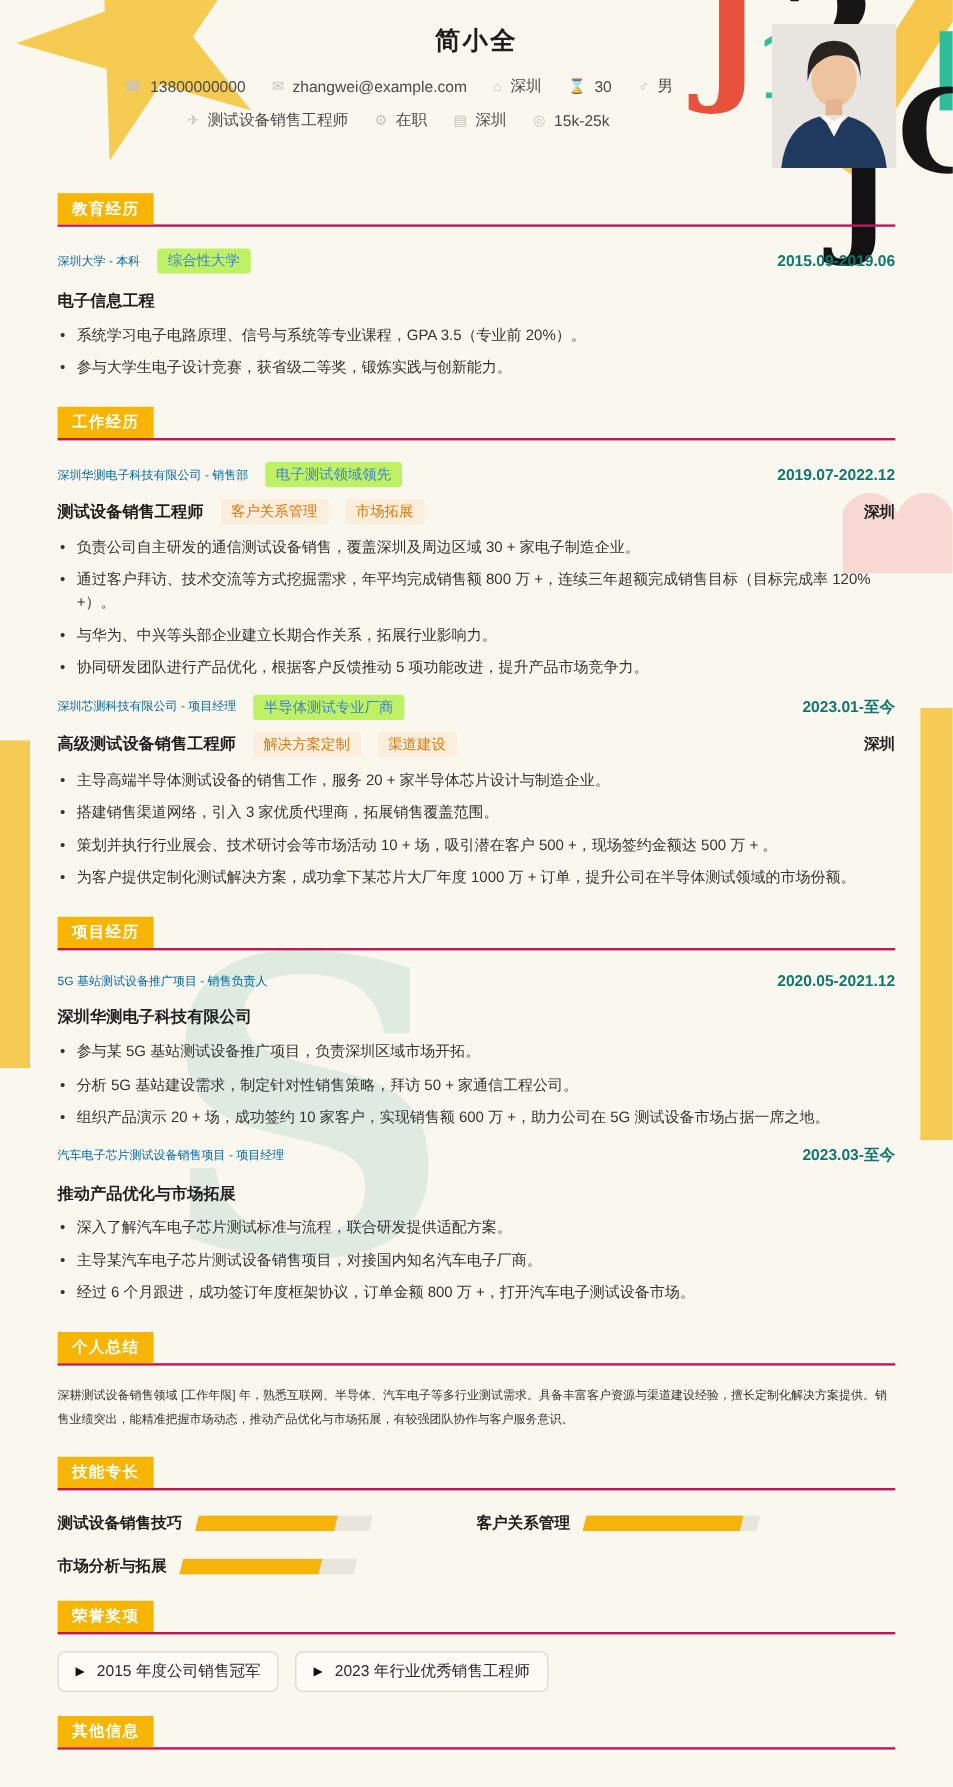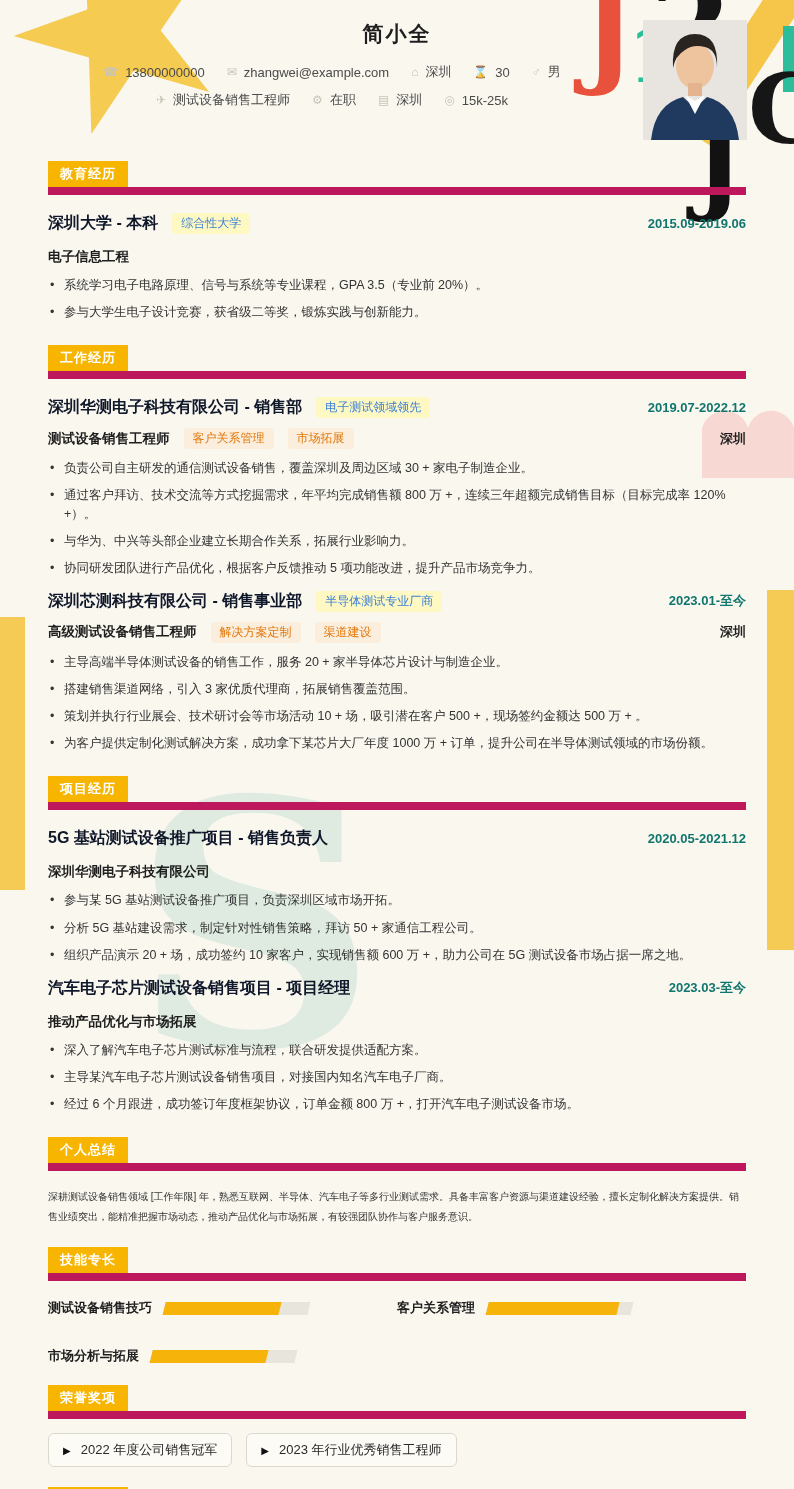--- a/index.html
+++ b/index.html
@@ -32,38 +32,38 @@
   
   .content { position:relative; z-index:2; }
   .name { text-align:center; padding-top:20px; font-size:21px; font-weight:bold; letter-spacing:2px; color:#1e1e1e; }
   .contact-row { width:664px; display:flex; justify-content:center; gap:22px; margin-top:15px; font-size:13px; color:#4a4a4a; }
   .contact-row + .contact-row { margin-top:10px; }
   .c-item { display:inline-flex; align-items:center; gap:7px; white-space:nowrap; }
   .c-ic { color:#C9C4B8; font-size:12px; }
   
   .section { margin:0 48px; position:relative; }
   .mt-edu { margin-top:52px; } .mt-24 { margin-top:24px; } .mt-20 { margin-top:20px; }
-  .sec-head { border-bottom:8px solid #be185d; }
+  .sec-head { border-bottom:2px solid #be185d; }
   .badge { display:inline-block; background:#F7B500; color:#FFFFFF; font-size:13px; font-weight:bold;
            padding:4px 12px; letter-spacing:1px; }
   .entry-head { display:flex; align-items:center; margin-top:18px; }
-  .entry-title { font-size:16px; font-weight:bold; color:#0f172a; }
-  .tag-blue { margin-left:14px; font-size:12px; color:#3D7FD6; background:#fef9c3; padding:2px 9px; border-radius:3px; }
+  .entry-title { font-size:10px; font-weight:normal; color:#0369a1; }
+  .tag-blue { margin-left:14px; font-size:12px; color:#3D7FD6; background:#bef264; padding:2px 9px; border-radius:3px; }
   .date { margin-left:auto; font-size:13px; font-weight:bold; color:#0f766e; }
   .role-row { display:flex; align-items:center; margin-top:10px; }
   .role { font-size:13.5px; font-weight:bold; color:#1e1e1e; }
   .tag-orange { margin-left:14px; font-size:12px; color:#E2780C; background:#FBEEDC; padding:2px 9px; border-radius:3px; }
   .loc { margin-left:auto; font-size:13px; font-weight:bold; color:#1e1e1e; }
   .sub-title { margin-top:14px; font-size:13.5px; font-weight:bold; color:#1e1e1e; }
   ul.bullets { margin-top:10px; list-style:none; }
   ul.bullets li { position:relative; padding-left:16px; font-size:12.5px; line-height:1.45; color:#333; margin-bottom:9px; }
   ul.bullets li::before { content:"•"; position:absolute; left:2px; color:#333; }
   .summary-text { margin-top:16px; font-size:10px; line-height:2; color:#333; }
   
-  .skills-grid { display:grid; grid-template-columns:1fr 1fr; row-gap:30px; margin-top:18px; }
+  .skills-grid { display:grid; grid-template-columns:1fr 1fr; row-gap:18px; margin-top:18px; }
   .skill { display:flex; align-items:center; }
   .skill-name { font-size:13px; font-weight:bold; margin-right:12px; color:#1e1e1e; }
   .skill-bar { width:145px; height:13px; background:#E8E5DC; transform:skewX(-14deg); overflow:hidden; }
   .skill-fill { height:100%; background:#F6B40B; }
   
   .honors-row { display:flex; gap:14px; margin-top:14px; }
   .honor { display:flex; align-items:center; gap:10px; border:1px solid #DDD8CC; background:#FCFBF6;
            border-radius:6px; padding:7px 14px; font-size:13px; color:#2a2a2a; }
   .tri { font-size:10px; color:#111; }
 </style>
@@ -173,21 +173,21 @@
       <span class="loc">深圳</span>
     </div>
     <ul class="bullets">
       <li>负责公司自主研发的通信测试设备销售，覆盖深圳及周边区域 30 + 家电子制造企业。</li>
       <li>通过客户拜访、技术交流等方式挖掘需求，年平均完成销售额 800 万 +，连续三年超额完成销售目标（目标完成率 120% +）。</li>
       <li>与华为、中兴等头部企业建立长期合作关系，拓展行业影响力。</li>
       <li>协同研发团队进行产品优化，根据客户反馈推动 5 项功能改进，提升产品市场竞争力。</li>
     </ul>
 
     <div class="entry-head" style="margin-top:14px;">
-      <span class="entry-title">深圳芯测科技有限公司 - 销售事业部</span>
+      <span class="entry-title">深圳芯测科技有限公司 - 项目经理</span>
       <span class="tag-blue">半导体测试专业厂商</span>
       <span class="date">2023.01-至今</span>
     </div>
     <div class="role-row">
       <span class="role">高级测试设备销售工程师</span>
       <span class="tag-orange">解决方案定制</span>
       <span class="tag-orange">渠道建设</span>
       <span class="loc">深圳</span>
     </div>
     <ul class="bullets">
@@ -251,21 +251,21 @@
           </span>
       </div>
     </div>
   </div>
 
   <div class="section mt-20">
     <div class="sec-head"><span class="badge">荣誉奖项</span></div>
     <div class="honors-row">
       <span class="honor">
           <span class="tri">▶</span>
-          <span>2022 年度公司销售冠军</span>
+          <span>2015 年度公司销售冠军</span>
         </span>
       <span class="honor">
           <span class="tri">▶</span>
           <span>2023 年行业优秀销售工程师</span>
         </span>
     </div>
   </div>
 
   <div class="section mt-20">
     <div class="sec-head"><span class="badge">其他信息</span></div>

